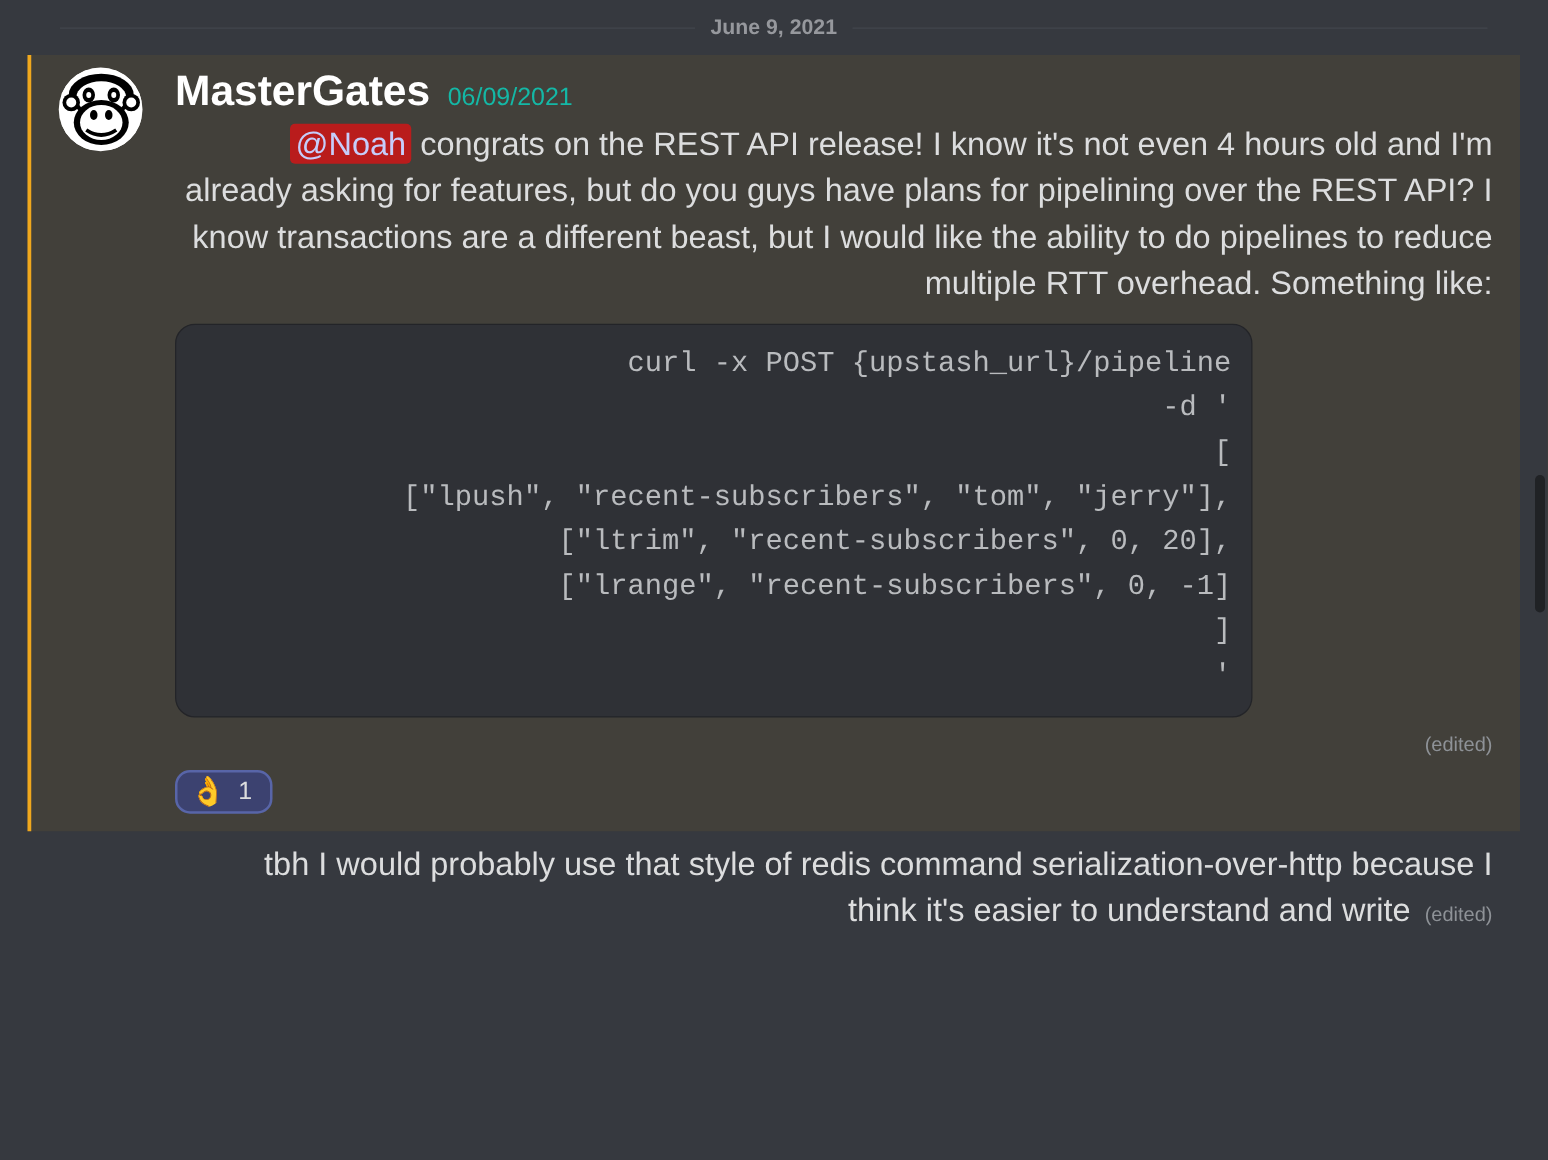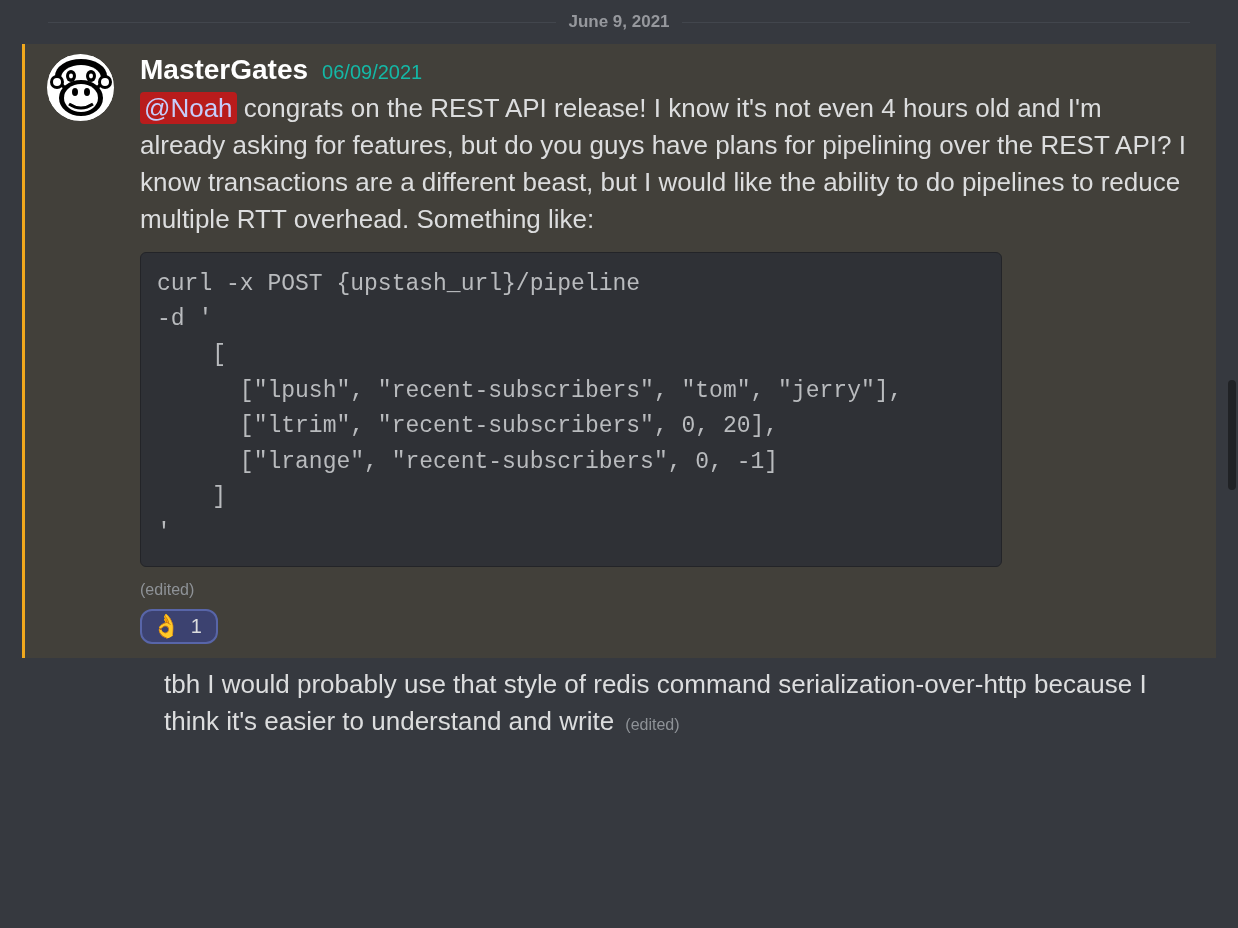--- a/index.html
+++ b/index.html
@@ -24,20 +24,21 @@
     position: absolute;
     right: 2px;
     top: 380px;
     width: 8px;
     height: 110px;
     background: #202225;
     border-radius: 4px;
   }
   .content {
     padding: 0 0 0 0;
+    text-align: right;
   }
   .date-divider {
     display: flex;
     align-items: center;
     margin: 12px 48px 12px 48px;
   }
   .date-divider .line {
     flex: 1;
     height: 1px;
     background: #42464d;
@@ -68,34 +69,34 @@
     flex-shrink: 0;
     margin-right: 26px;
     overflow: hidden;
     display: flex;
     align-items: center;
     justify-content: center;
   }
   .avatar svg { width: 64px; height: 64px; }
   .message-body { flex: 1; min-width: 0; }
   .header-line { display: flex; align-items: baseline; gap: 14px; margin-bottom: 4px; }
-  .username { color: #ffffff; font-weight: 600; font-size: 28px; }
+  .username { color: #ffffff; font-weight: 600; font-size: 34px; }
   .timestamp { color: #14b8a6; font-size: 20px; font-weight: 500; }
   .msg-text { color: #dcddde; font-size: 26px; line-height: 1.42; }
   .mention {
     background: #b91c1c;
     color: #c6cdfb;
     border-radius: 4px;
     padding: 1px 4px;
     font-weight: 500;
   }
   .code-block {
     background: #2f3136;
     border: 1px solid #232428;
-    border-radius: 6px;
+    border-radius: 16px;
     padding: 14px 16px;
     margin-top: 14px;
     font-family: "SFMono-Regular", Consolas, "Liberation Mono", Menlo, monospace;
     font-size: 23px;
     line-height: 1.55;
     color: #b9bbbe;
     white-space: pre-wrap;
     overflow-wrap: break-word;
     max-width: 862px;
   }

